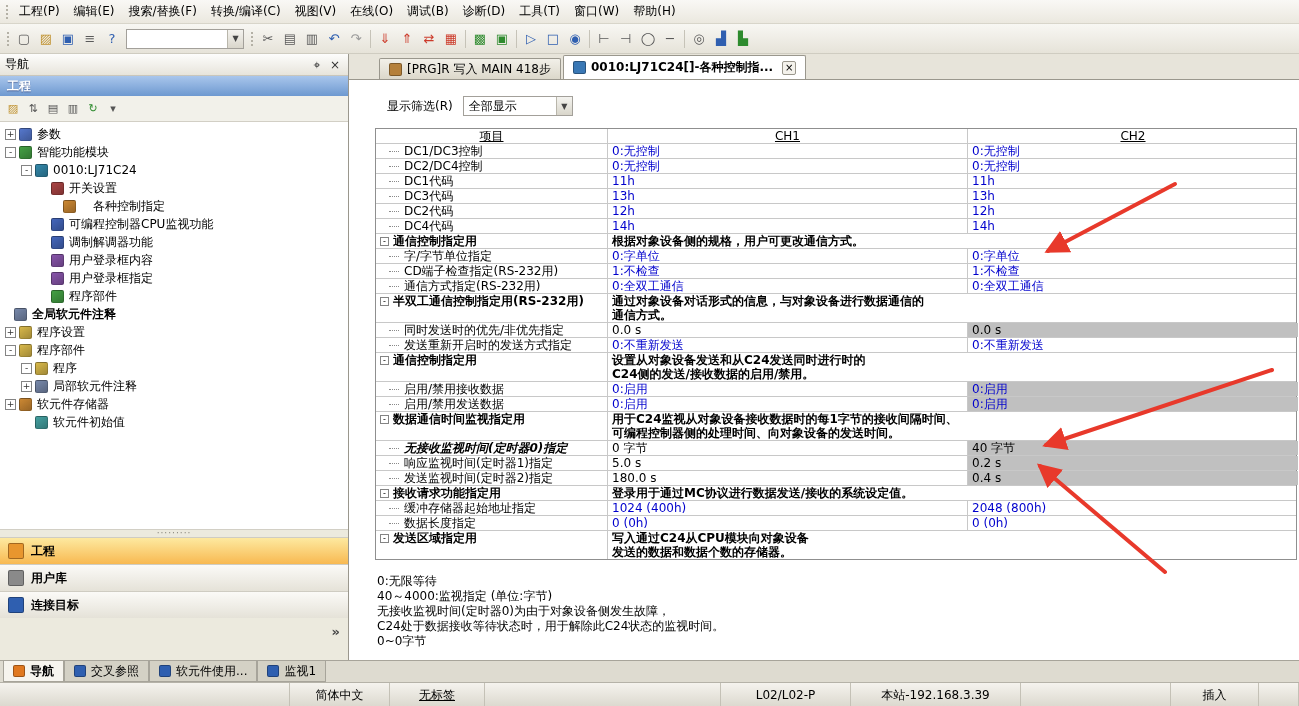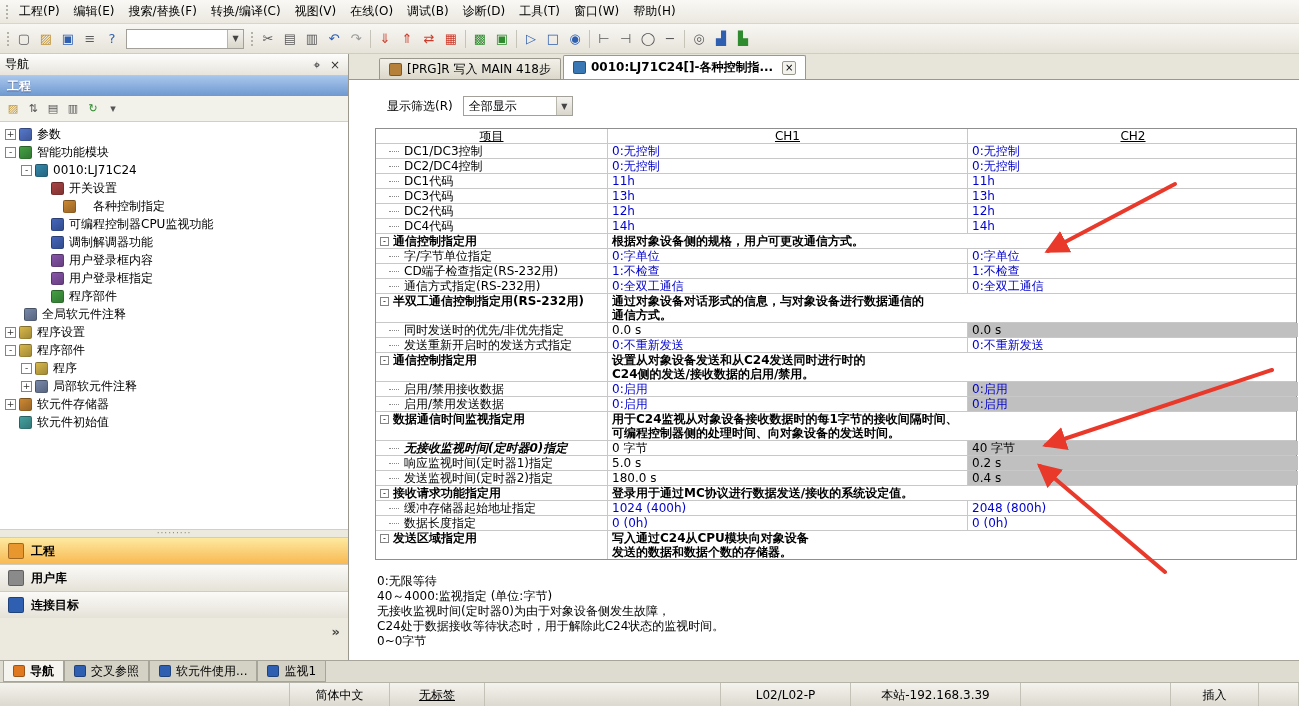--- a/index.html
+++ b/index.html
@@ -210,21 +210,21 @@
           <div class="t-item" style="padding-left: 37px;">
             <span class="t-exp-sp"></span>
             <span class="t-icon" style="background: linear-gradient(145deg, rgb(136, 85, 170), rgba(0, 0, 0, 0.25)), rgb(136, 85, 170);"></span>
             <span class="t-label">用户登录框指定</span>
           </div>
           <div class="t-item" style="padding-left: 37px;">
             <span class="t-exp-sp"></span>
             <span class="t-icon" style="background: linear-gradient(145deg, rgb(68, 160, 68), rgba(0, 0, 0, 0.25)), rgb(68, 160, 68);"></span>
             <span class="t-label">程序部件</span>
           </div>
-          <div class="t-item" style="padding-left: 10px;">
+          <div class="t-item" style="padding-left: 0; font-weight: bold;">
             <span class="t-exp-sp"></span>
             <span class="t-icon" style="background: linear-gradient(145deg, rgb(119, 136, 170), rgba(0, 0, 0, 0.25)), rgb(119, 136, 170);"></span>
             <span class="t-label">全局软元件注释</span>
           </div>
           <div class="t-item" style="padding-left: 5px;">
             <span class="t-exp">+</span>
             <span class="t-icon" style="background: linear-gradient(145deg, rgb(216, 184, 74), rgba(0, 0, 0, 0.25)), rgb(216, 184, 74);"></span>
             <span class="t-label">程序设置</span>
           </div>
           <div class="t-item" style="padding-left: 5px;">
@@ -240,21 +240,21 @@
           <div class="t-item" style="padding-left: 21px;">
             <span class="t-exp">+</span>
             <span class="t-icon" style="background: linear-gradient(145deg, rgb(119, 136, 170), rgba(0, 0, 0, 0.25)), rgb(119, 136, 170);"></span>
             <span class="t-label">局部软元件注释</span>
           </div>
           <div class="t-item" style="padding-left: 5px;">
             <span class="t-exp">+</span>
             <span class="t-icon" style="background: linear-gradient(145deg, rgb(204, 136, 51), rgba(0, 0, 0, 0.25)), rgb(204, 136, 51);"></span>
             <span class="t-label">软元件存储器</span>
           </div>
-          <div class="t-item" style="padding-left: 5px;">
+          <div class="t-item" style="padding-left: 21px;">
             <span class="t-exp-sp"></span>
             <span class="t-icon" style="background: linear-gradient(145deg, rgb(68, 160, 160), rgba(0, 0, 0, 0.25)), rgb(68, 160, 160);"></span>
             <span class="t-label">软元件初始值</span>
           </div>
         </div>
       <div class="nav-split"></div>
       <div id="navbtns">
           <div class="navbtn active">
             <span class="nb-icon" style="background-color: rgb(232, 150, 46);"></span>
             <span>工程</span>

